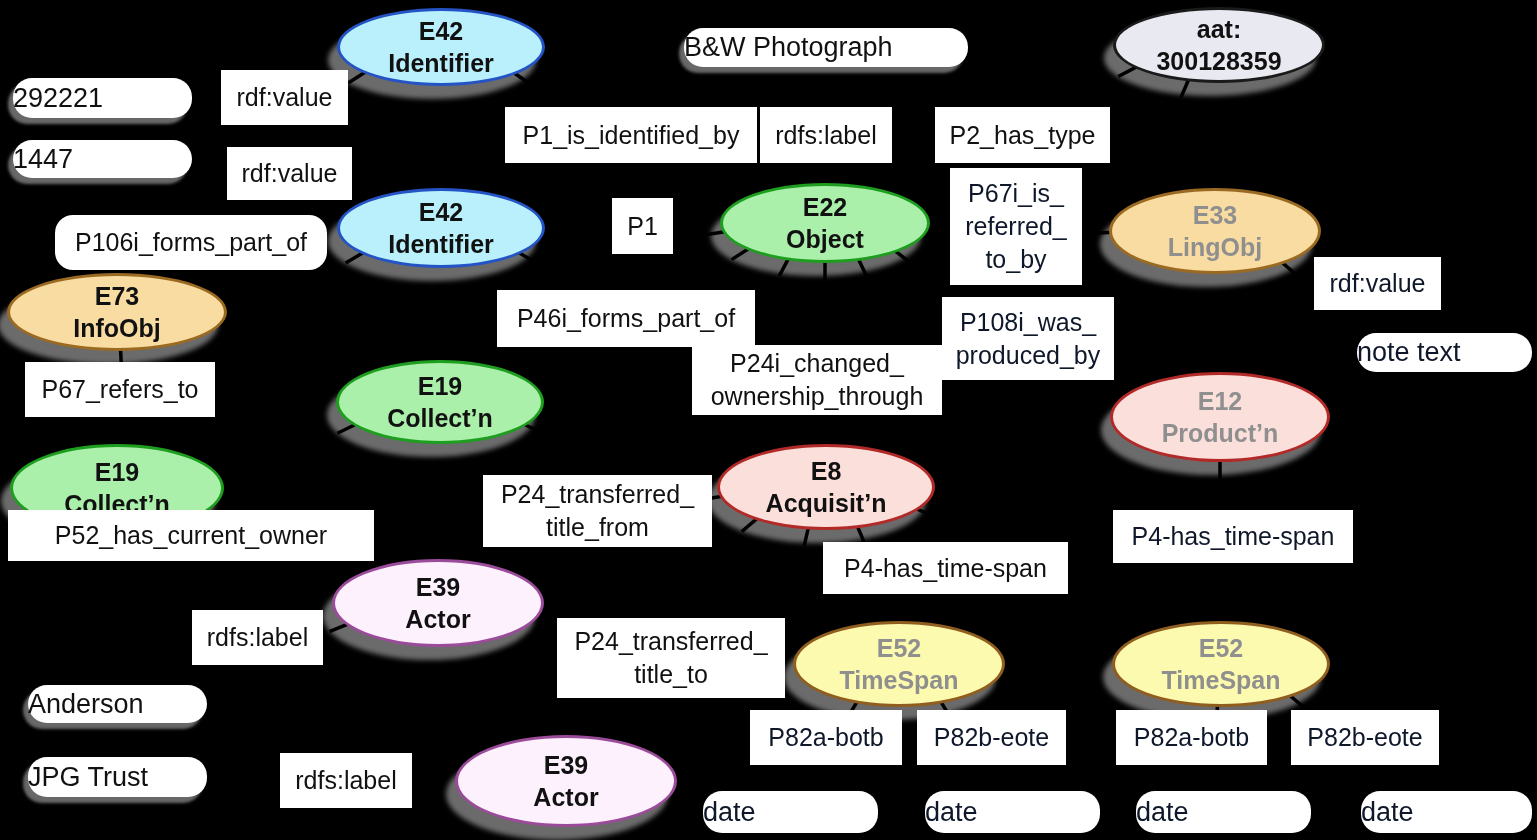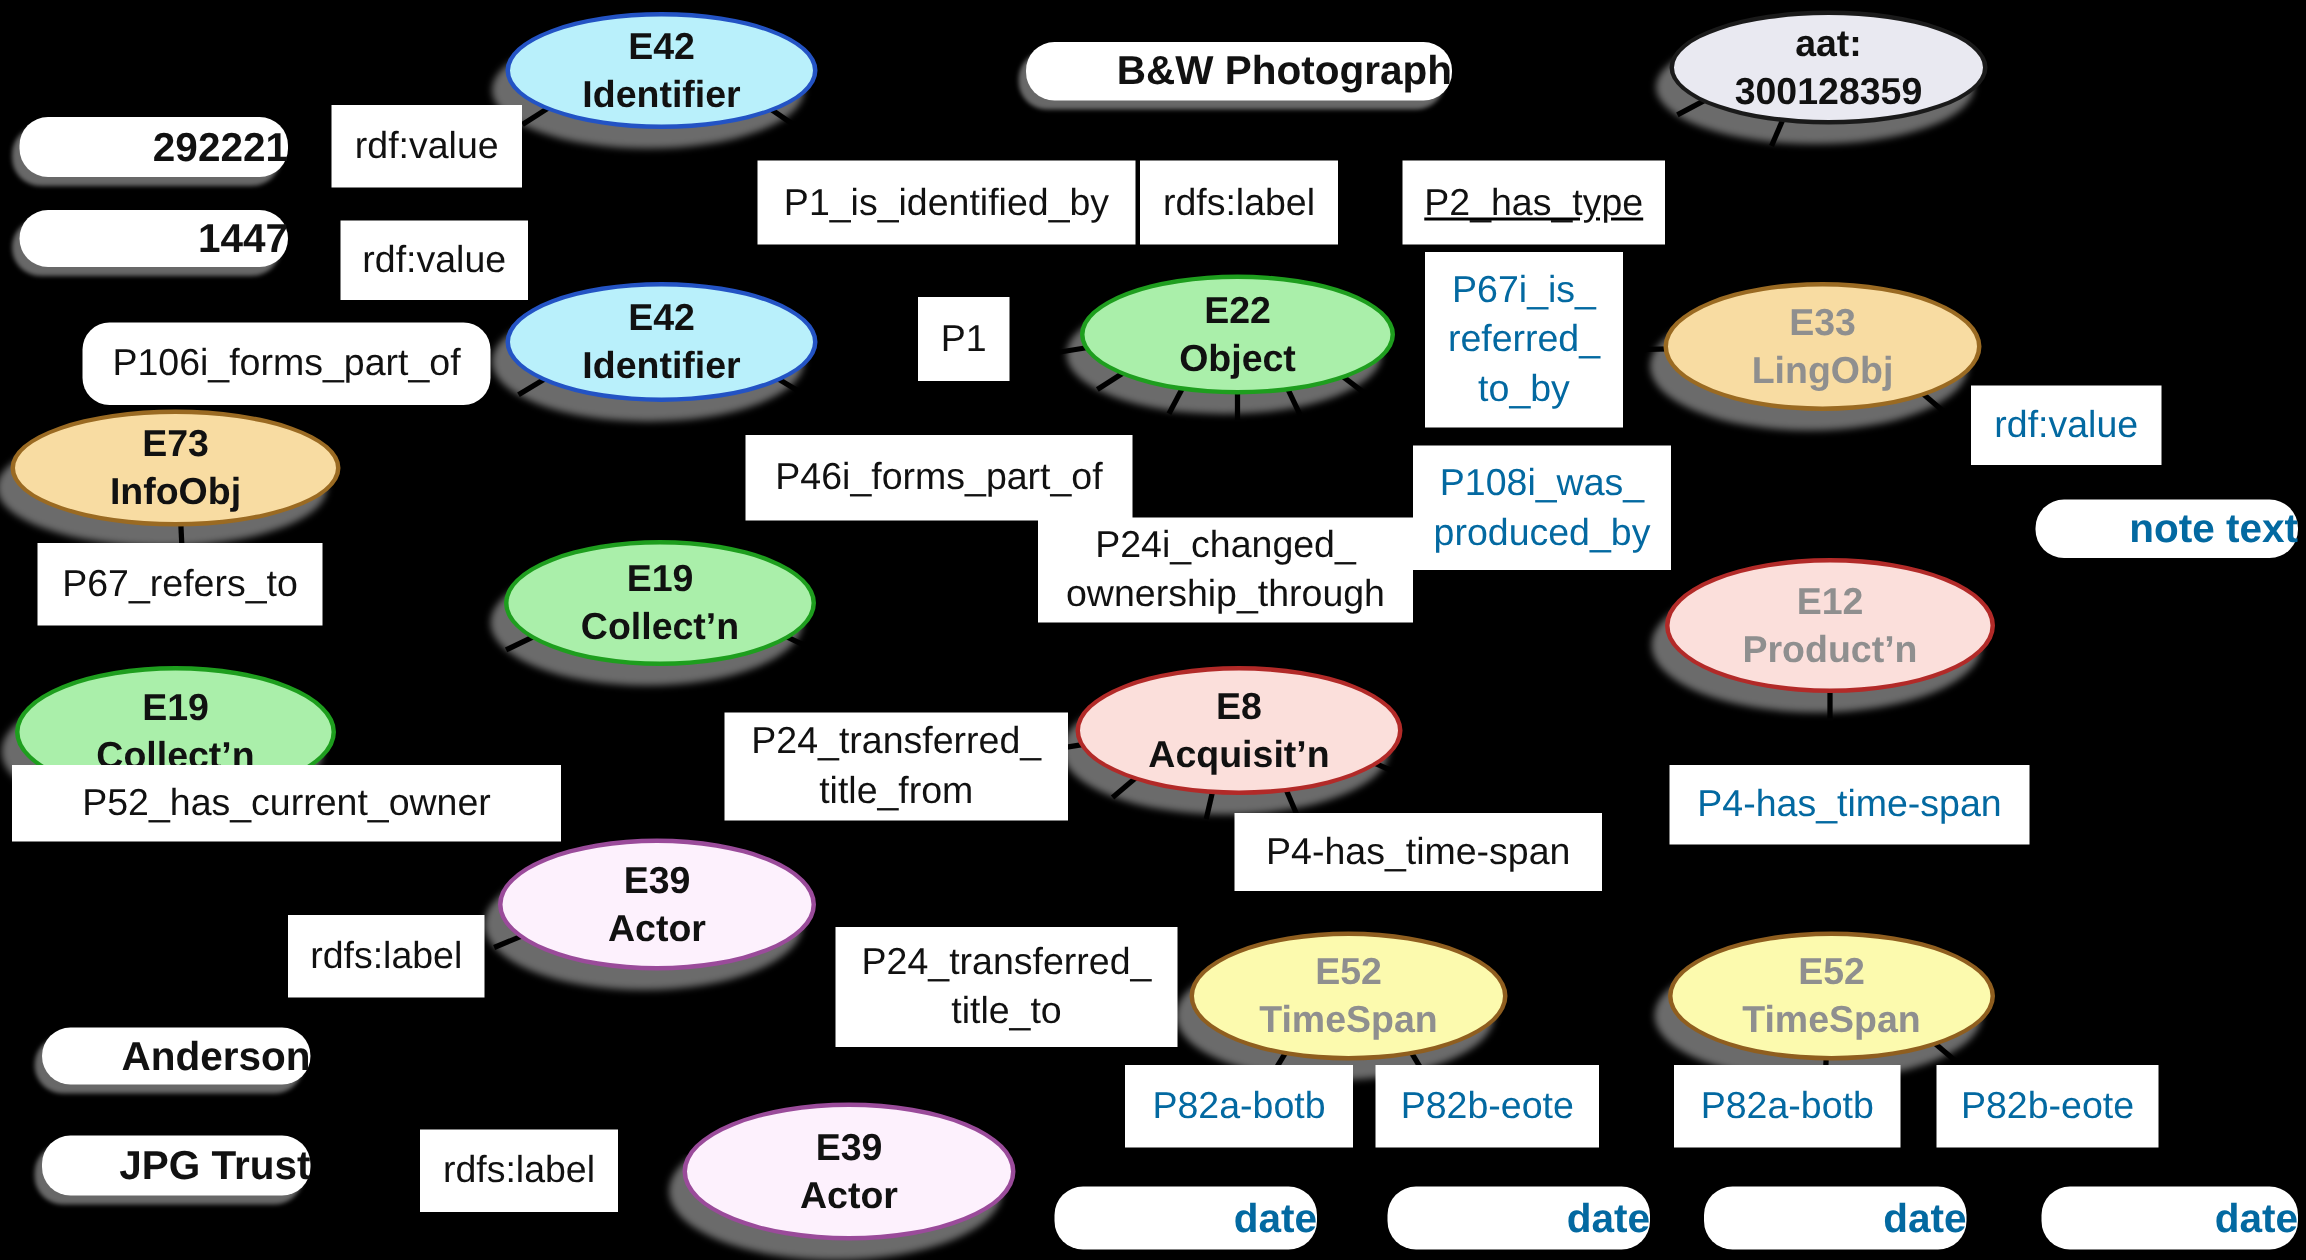--- a/index.html
+++ b/index.html
@@ -16,26 +16,26 @@
     align-items:center;justify-content:center;text-align:center;
     font-weight:bold;font-size:25px;line-height:1.28;box-sizing:border-box;
   }
   .prop{
     position:absolute;background:#ffffff;display:flex;flex-direction:column;
     align-items:center;justify-content:center;text-align:center;
     font-size:25px;line-height:1.32;white-space:nowrap;box-sizing:border-box;
   }
   .pill{
     position:absolute;background:#ffffff;border-radius:19px;display:flex;
-    align-items:center;justify-content:flex-end;text-align:center;
-    font-size:27px;white-space:nowrap;box-sizing:border-box;font-weight:bold;
+    align-items:center;justify-content:flex-start;text-align:center;
+    font-size:27px;white-space:nowrap;box-sizing:border-box;
   }
   .pill.shadowed{box-shadow:-5px 6px 3px #686868;}
   .txt-black{color:#111111;}
-  .txt-gray{color:#0369a1;}
+  .txt-gray{color:#0f172a;}
   .node .txt-gray{color:#8f8f8f;}
   #stubs{position:absolute;left:0;top:0;}
 </style>
 </head>
 <body>
 
 <div id="canvas">
     <div class="node-shadow" style="left: 328px; top: 21px; width: 208px; height: 78px;"></div>
     <div class="node-shadow" style="left: 1104px; top: 20px; width: 212px; height: 76px;"></div>
     <div class="node-shadow" style="left: 328px; top: 201px; width: 208px; height: 80px;"></div>
@@ -147,21 +147,21 @@
     </div>
     <div class="prop" style="left: 227px; top: 147px; width: 125px; height: 53px;">
       <span class="txt-black">rdf:value</span>
     </div>
     <div class="prop" style="left: 505px; top: 107px; width: 252px; height: 56px;">
       <span class="txt-black">P1_is_identified_by</span>
     </div>
     <div class="prop" style="left: 760px; top: 107px; width: 132px; height: 56px;">
       <span class="txt-black">rdfs:label</span>
     </div>
-    <div class="prop" style="left: 935px; top: 107px; width: 175px; height: 56px; text-decoration: underline;">
+    <div class="prop" style="left: 935px; top: 107px; width: 175px; height: 56px;">
       <span class="txt-black">P2_has_type</span>
     </div>
     <div class="prop" style="left: 612px; top: 198px; width: 61px; height: 56px;">
       <span class="txt-black">P1</span>
     </div>
     <div class="prop" style="left: 950px; top: 168px; width: 132px; height: 117px;">
       <span class="txt-gray">P67i_is_</span>
       <span class="txt-gray">referred_</span>
       <span class="txt-gray">to_by</span>
     </div>

